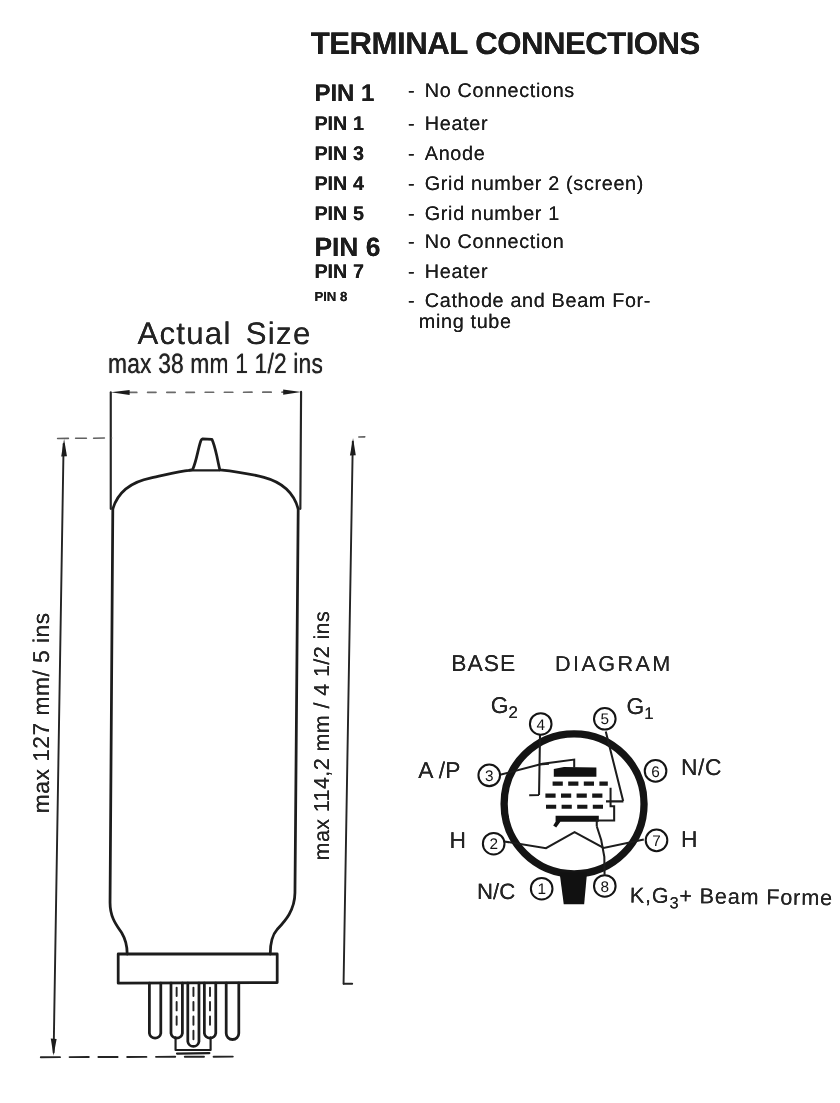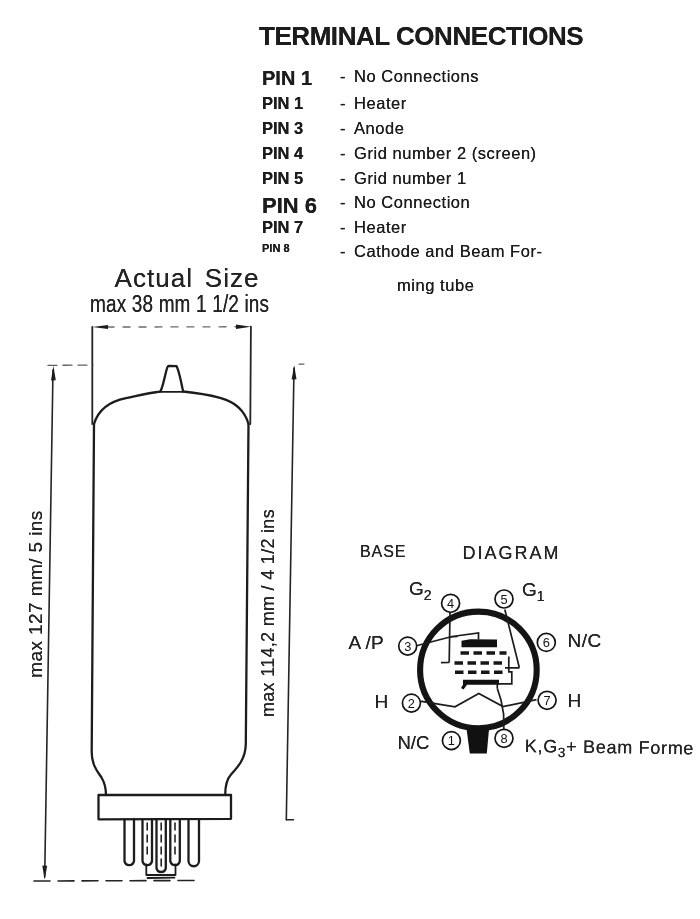--- a/index.html
+++ b/index.html
@@ -39,31 +39,31 @@
 <div class="abs" style="left:340px;top:193.3px;font-size:16.5px;">-</div>
 <div class="abs" style="left:354px;top:193.3px;font-size:16.5px;letter-spacing:0.55px;">No Connection</div>
 <div class="abs" style="left:262px;top:217.8px;font-size:16.5px;font-weight:bold;">PIN 7</div>
 
 <div class="abs" style="left:340px;top:217.8px;font-size:16.5px;">-</div>
 <div class="abs" style="left:354px;top:217.8px;font-size:16.5px;letter-spacing:0.55px;">Heater</div>
 <div class="abs" style="left:262px;top:241.8px;font-size:11px;font-weight:bold;">PIN 8</div>
 
 <div class="abs" style="left:340px;top:241.8px;font-size:16.5px;">-</div>
 <div class="abs" style="left:354px;top:241.8px;font-size:16.5px;letter-spacing:0.55px;">Cathode and Beam For-</div>
-<div class="abs" style="left:349px;top:276px;font-size:16.5px;letter-spacing:0.55px;margin-left:48px;">ming tube</div>
+<div class="abs" style="left:349px;top:259px;font-size:16.5px;letter-spacing:0.55px;">ming tube</div>
 
 <div class="abs draft" style="left:114.5px;top:262.5px;font-size:26px;letter-spacing:1.05px;word-spacing:3.5px;">Actual Size</div>
 
 <div class="abs draft" style="left:90px;top:291px;font-size:19px;letter-spacing:0.15px;transform:scaleY(1.22);transform-origin:left top;">max 38 mm 1 1/2 ins</div>
 
 <div class="abs draft" style="left:-49.3px;top:582.5px;width:170px;text-align:center;font-size:19px;letter-spacing:0.4px;transform:rotate(-90deg);transform-origin:center;">max 127 mm/ 5 ins</div>
 
 <div class="abs draft" style="left:166px;top:604px;width:205px;text-align:center;font-size:18px;letter-spacing:0.3px;transform:rotate(-90deg);transform-origin:center;">max 114,2 mm / 4 1/2 ins</div>
 
-<div class="abs draft" style="left:360px;top:543.4px;font-size:16px;letter-spacing:0.9px;">BASE</div>
+<div class="abs draft" style="left:376px;top:543.4px;font-size:19px;letter-spacing:0.9px;">BASE</div>
 
 <div class="abs draft" style="left:462.5px;top:543.4px;font-size:18px;letter-spacing:2px;">DIAGRAM</div>
 
 <div class="abs draft" style="left:409px;top:578.4px;font-size:19px;">G<span style="font-size:14px;vertical-align:-4.5px;">2</span></div>
 
 <div class="abs draft" style="left:522px;top:579.4px;font-size:19px;">G<span style="font-size:14px;vertical-align:-4.5px;">1</span></div>
 
 <div class="abs draft" style="left:348.5px;top:632.3px;font-size:19px;letter-spacing:0.1px;">A /P</div>
 
 <div class="abs draft" style="left:567.5px;top:629.7px;font-size:19px;letter-spacing:0.5px;">N/C</div>

